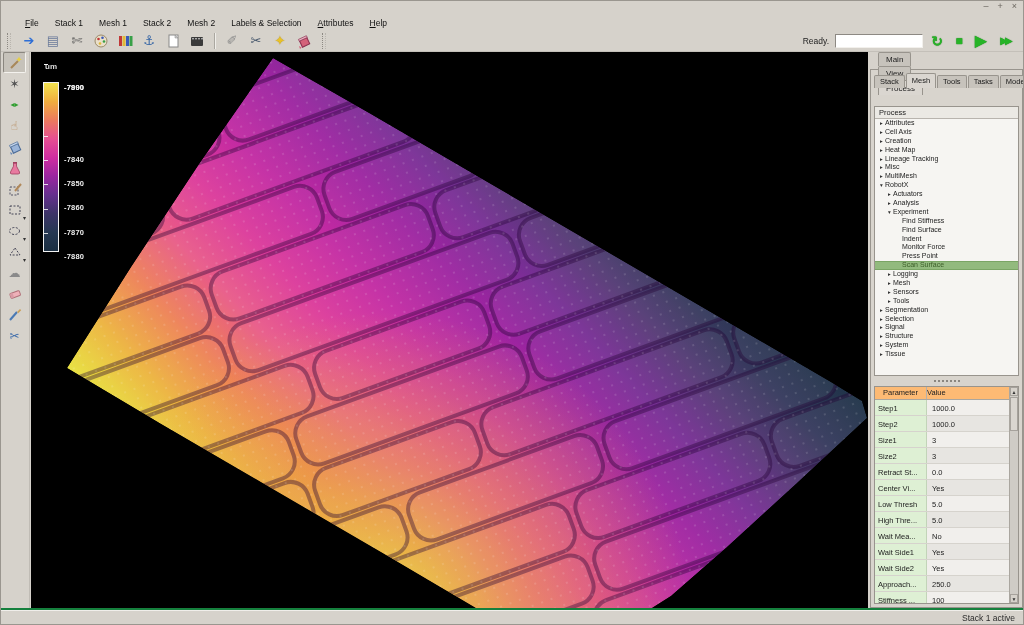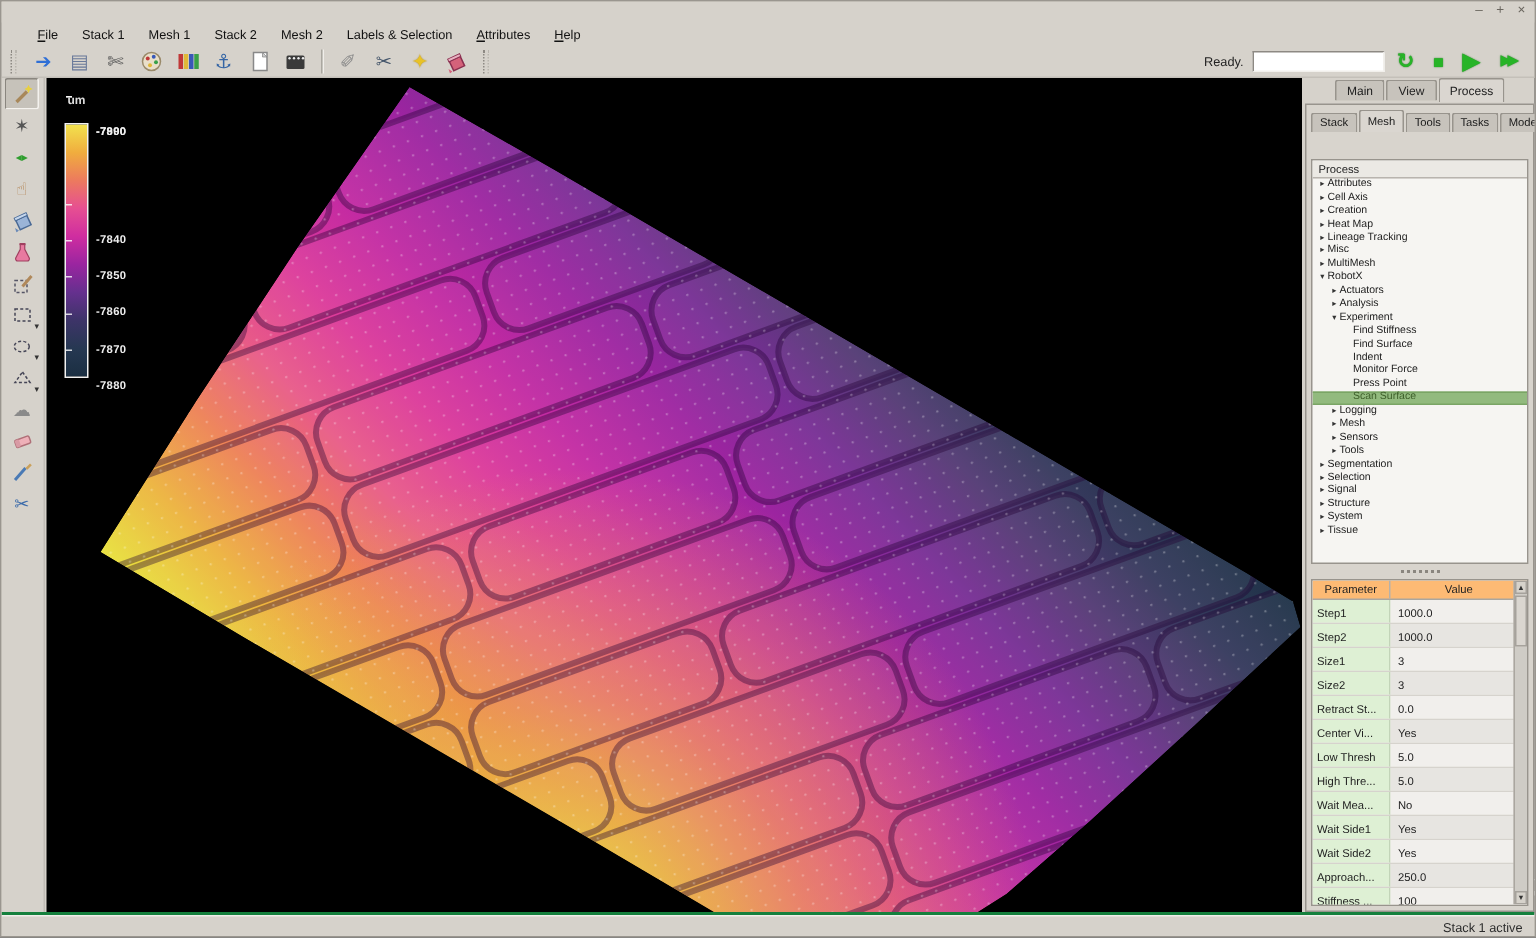--- a/index.html
+++ b/index.html
@@ -40,40 +40,40 @@
   .cb-tick{position:absolute;left:3px;width:60px;height:8px;}
   .cb-tick .dash{position:absolute;left:0;top:4px;width:4px;height:1px;background:#fff;opacity:.8;}
   .cb-tick .lbl{position:absolute;left:20px;top:0;letter-spacing:.2px;margin-top:23px;}
   .cb-tick:nth-of-type(1){top:23px}.cb-tick:nth-of-type(2){top:47px}.cb-tick:nth-of-type(3){top:72px}
   .cb-tick:nth-of-type(4){top:96px}.cb-tick:nth-of-type(5){top:120px}.cb-tick:nth-of-type(6){top:145px}
   .cb-tick:nth-of-type(7){top:169px}
   .scalebar{position:absolute;right:10px;bottom:12px;color:#fff;font-size:7.5px;text-align:right;}
   .scalebar .bar{width:30px;height:3px;background:#fff;margin-top:2px;margin-left:auto;}
   
   .panel{position:absolute;left:867px;top:51px;width:157px;height:558px;background:#d6d2cb;font-size:8px;}
-  .tabs{display:flex;align-items:center;height:16px;padding-left:22px;position:relative;z-index:2;}
+  .tabs{display:flex;align-items:flex-start;height:16px;padding-left:10px;position:relative;z-index:2;flex-direction:column;}
   .tab{border:1px solid #98948d;border-bottom:none;background:#c7c3bc;padding:2px 7px 2px 7px;margin-right:1px;border-radius:2px 2px 0 0;color:#222;height:14px;}
   .tab.active{background:#dad6d0;height:16px;padding-top:3px;}
   .tabframe{position:absolute;left:2px;right:2px;top:17px;bottom:2px;border:1px solid #98948d;background:#d8d4cd;}
   .tabs2{display:flex;align-items:flex-end;height:15px;padding-left:3px;margin-top:3px;position:relative;z-index:2;font-size:7.5px;}
   .tab2{border:1px solid #98948d;border-bottom:none;background:#c7c3bc;padding:1px 5px;margin-right:1px;border-radius:2px 2px 0 0;height:13px;}
   .tab2.active{background:#dad6d0;height:15px;padding-top:2px;}
   .treeframe{position:absolute;left:3px;right:3px;top:36px;height:270px;border:1px solid #98948d;background:#f6f5f2;overflow:hidden;}
   .treehdr{height:12px;line-height:12px;background:#ebe9e4;border-bottom:1px solid #b8b4ae;padding-left:4px;font-size:7.5px;color:#222;}
   .tr{height:8.9px;line-height:8.9px;font-size:7px;color:#1c1c1c;display:flex;align-items:center;white-space:nowrap;}
   .tr .ar{width:7px;text-align:center;font-size:5.5px;color:#333;flex:0 0 7px;}
   .tr.d0{padding-left:3px;} .tr.d1{padding-left:11px;} .tr.d2{padding-left:27px;}
   .tr.selected{background:#92ba7e;color:#3d5e29;border-top:1px solid #7aa565;border-bottom:1px solid #7aa565;}
   .splitter{position:absolute;left:3px;right:3px;top:308px;height:7px;display:flex;align-items:center;justify-content:center;}
   .splitter .dots{width:26px;height:3px;border-top:2px dotted #8a867f;}
   
   .ptable{position:absolute;left:3px;right:3px;top:316px;bottom:3px;border:1px solid #98948d;background:#efede9;overflow:hidden;}
   .thead{display:flex;height:13px;background:#fdba74;border-bottom:1px solid #aaa69f;font-size:7.5px;color:#222;}
   .thead .pc{width:52px;border-right:1px solid #b5b1ab;text-align:center;line-height:12px;}
-  .thead .vc{flex:1;text-align:center;line-height:12px;}
+  .thead .vc{flex:1;line-height:12px;}
   .row{display:flex;height:16px;font-size:7.5px;border-bottom:1px solid #d6d3cd;}
   .row .pc{width:52px;background:#def0d4;border-right:1px solid #c2d4b8;padding:4px 0 0 3px;color:#222;overflow:hidden;white-space:nowrap;}
   .row .vc{flex:1;padding:4px 11px 0 5px;color:#222;background:#f1efec;}
   .row:nth-child(odd) .vc{background:#e7e5e1;}
   .tscroll{position:absolute;right:0;top:0;bottom:0;width:9px;background:#cfccc6;border-left:1px solid #aaa69f;}
   .sarrow{position:absolute;left:0;width:8px;height:9px;background:#d6d2cb;border:1px solid #a6a29c;font-size:5px;line-height:8px;text-align:center;color:#333;}
   .sarrow.up{top:0;} .sarrow.down{bottom:0;}
   .sthumb{position:absolute;left:0;top:10px;width:8px;height:34px;background:#dad6d0;border:1px solid #a6a29c;}
   
   .statusbar{position:absolute;left:0;bottom:0;width:100%;height:16px;background:#d6d2cb;border-top:2px solid #15803d;box-shadow:inset 0 1px 0 #f0eeea;padding-left:12px;}

